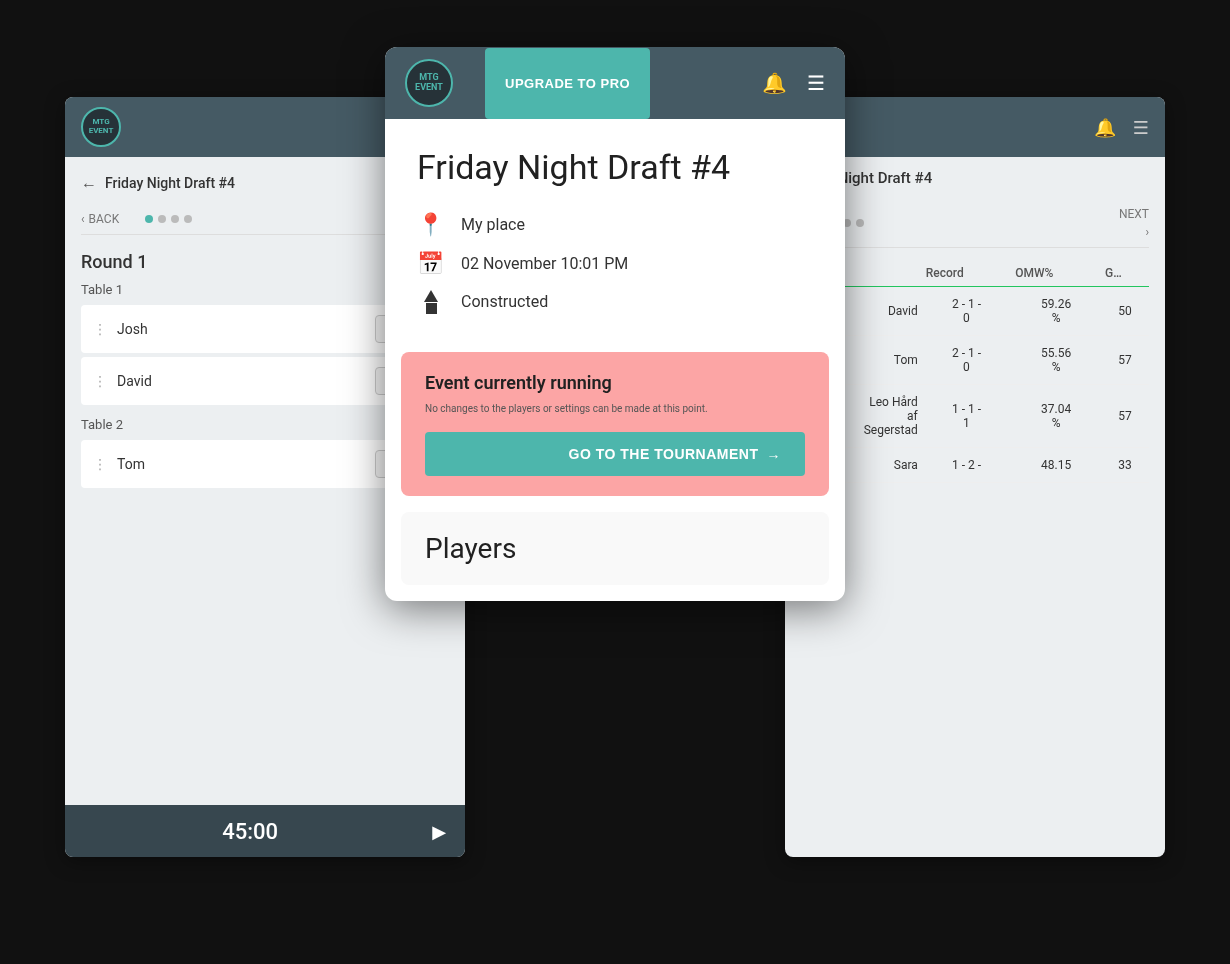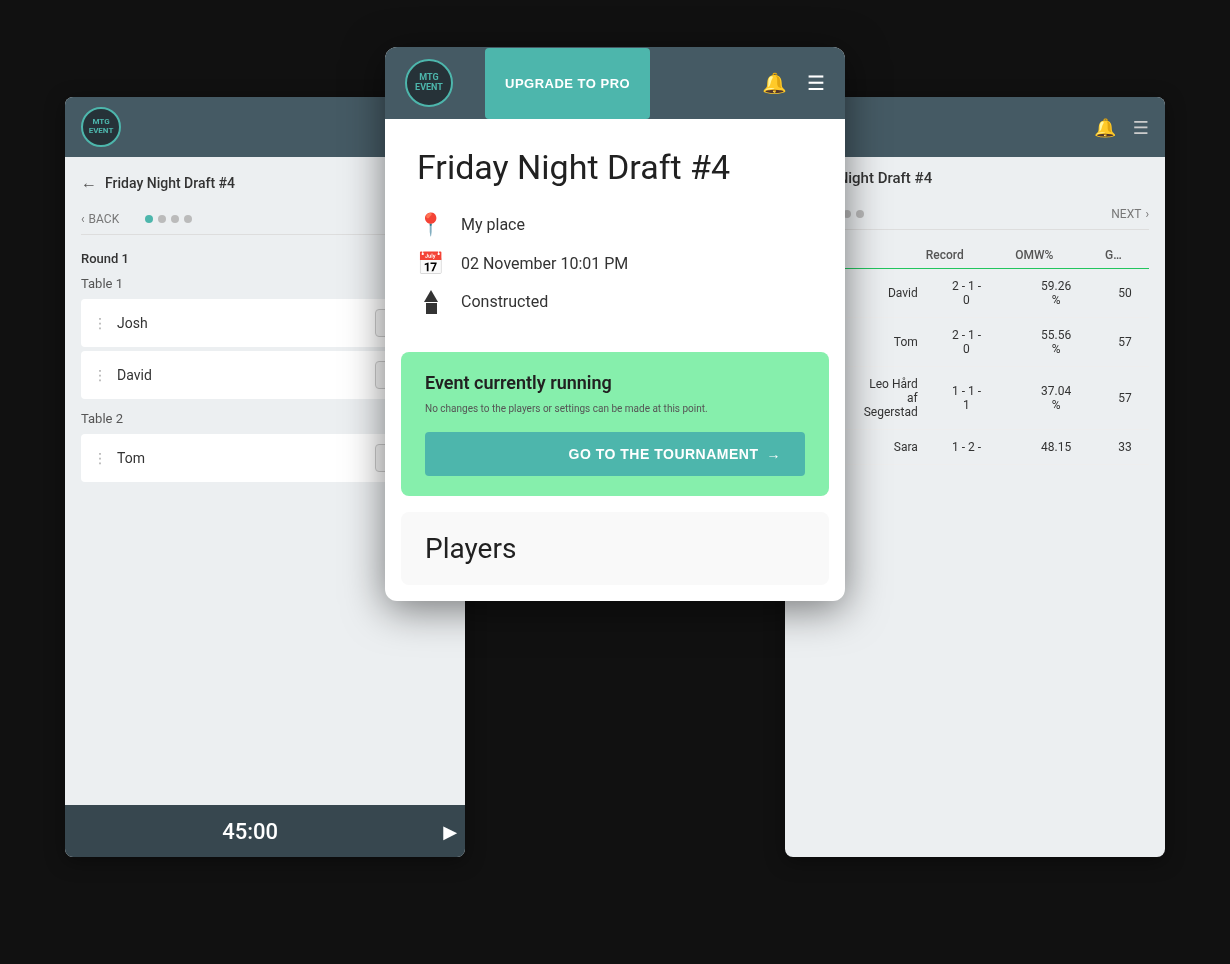--- a/index.html
+++ b/index.html
@@ -117,21 +117,21 @@
       height: 8px;
       border-radius: 50%;
       background: #4db6ac;
     }
 
     .dot.inactive {
       background: #bbb;
     }
 
     .round-title {
-      font-size: 13px;
+      font-size: 18px;
       font-weight: 500;
       color: #333;
       margin-bottom: 10px;
     }
 
     .table-label {
       font-size: 13px;
       color: #555;
       margin-bottom: 8px;
     }
@@ -188,21 +188,21 @@
 
     .timer-bar {
       position: absolute;
       bottom: 0;
       left: 0;
       right: 0;
       background: #37474f;
       height: 52px;
       display: flex;
       align-items: center;
-      padding: 0 8px;
+      padding: 0 19px;
       gap: 16px;
     }
 
     .timer-text {
       color: #fff;
       font-size: 22px;
       font-weight: 500;
       flex: 1;
       text-align: center;
     }
@@ -261,20 +261,21 @@
       border-bottom: 1px solid #ddd;
       margin-bottom: 12px;
     }
 
     .next-btn {
       display: flex;
       align-items: flex-end;
       gap: 4px;
       font-size: 12px;
       color: #777;
+      flex-direction: column;
     }
 
     .standings-table {
       width: 100%;
       border-collapse: collapse;
       font-size: 12px;
     }
 
     .standings-table th {
       text-align: left;
@@ -387,21 +388,21 @@
     }
 
     .event-info-text {
       font-size: 16px;
       color: #333;
     }
 
     
     .running-section {
       margin: 0 16px 16px;
-      background: #86efac;
+      background: #fca5a5;
       border-radius: 8px;
       padding: 20px 24px;
     }
 
     .running-title {
       font-size: 18px;
       font-weight: 600;
       color: #212121;
       margin-bottom: 8px;
     }

